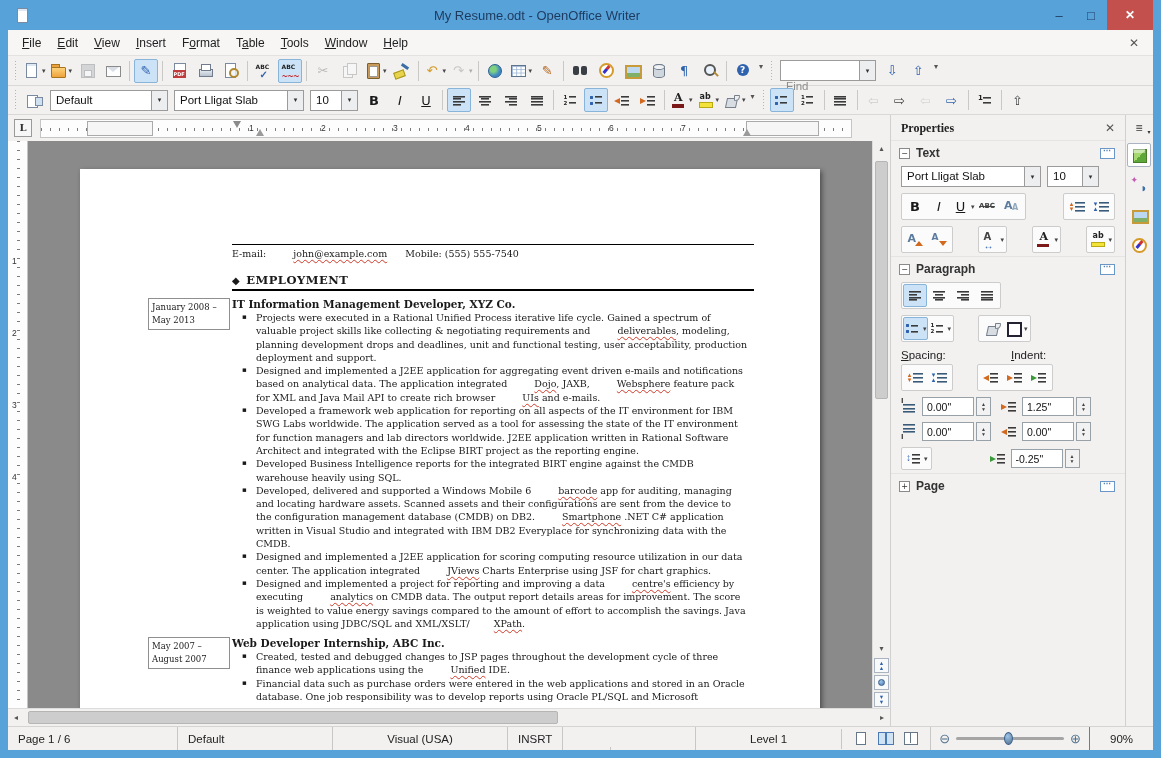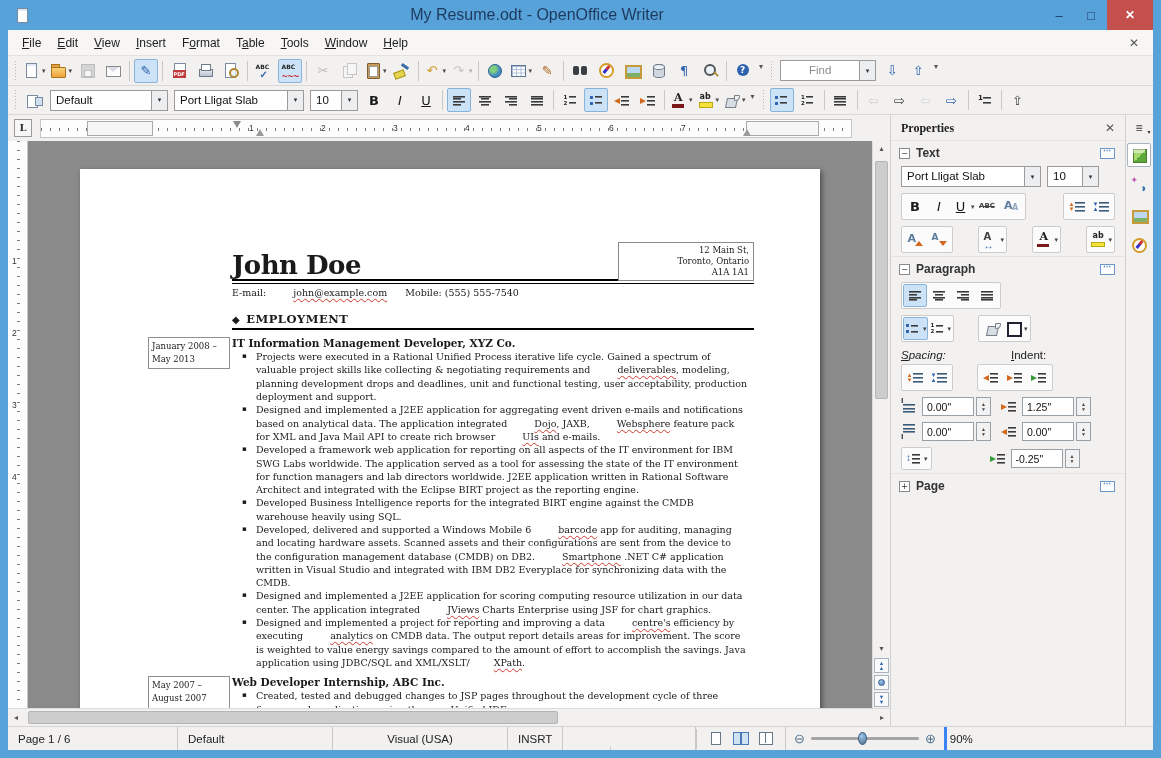--- a/index.html
+++ b/index.html
@@ -2,21 +2,21 @@
 <html style="--c-title: #58a2da; --c-close: #c4504e; --c-active: #cbe2f7; --c-squig: #cf3a2a;"><head>
 <meta charset="utf-8">
 <style>
   html,body{margin:0;padding:0;background:#d8d8d8;font-family:"Liberation Sans",sans-serif;}
   *{box-sizing:border-box;}
   :root{--c-title:#58a2da;--c-close:#c4504e;--c-active:#cbe2f7;--c-squig:#cf3a2a;}
   .window{width:1161px;height:758px;position:relative;background:#f2f1f0;
     border-left:8px solid var(--c-title);border-right:8px solid var(--c-title);border-bottom:8px solid var(--c-title);overflow:hidden;}
   
   .titlebar{height:30px;background:var(--c-title);display:flex;align-items:center;padding:0 0 0 6px;}
-  .titlebar .title{flex:1;text-align:center;color:#1d3a5e;font-size:16px;}
+  .titlebar .title{flex:1;text-align:center;color:#1d3a5e;font-size:13px;}
   .wbtn{width:32px;height:30px;display:flex;align-items:center;justify-content:center;color:#1d3a5e;font-size:13px;cursor:default;}
   .wbtn.close{width:46px;background:var(--c-close);color:#fff;font-size:12px;font-weight:bold;}
   
   .menubar{height:26px;background:#f7f6f5;display:flex;align-items:center;padding:0 6px;border-bottom:1px solid #e3e2e1;font-size:12px;color:#222;}
   .menu-item{padding:3px 8px;}
   .menu-item u{text-decoration:underline;}
   .menu-spacer{flex:1;}
   .menu-close{color:#555;font-size:12px;padding:0 8px;}
   
   .tb{height:30px;background:#f2f1f0;display:flex;align-items:center;padding:0 2px;border-bottom:1px solid #d9d8d7;}
@@ -25,21 +25,21 @@
   .sep-v{width:1px;height:20px;background:#c9c8c7;margin:0 3px;}
   .ovf{font-size:8px;color:#555;padding:6px 3px 0 3px;align-self:flex-start;}
   .tb-btn{height:24px;min-width:24px;display:flex;align-items:center;justify-content:center;border:1px solid transparent;border-radius:2px;margin:0 1px;}
   .tb-btn.active{background:var(--c-active);border-color:#89b4da;}
   .tb-btn.disabled{opacity:.4;filter:grayscale(85%);}
   .dd{font-size:7px;color:#444;margin-left:2px;}
   .combo{height:21px;border:1px solid #9b9b9b;background:#fff;display:inline-flex;align-items:stretch;margin:0 3px;}
   .cval{flex:1;font-size:11.5px;color:#111;padding:3px 5px;white-space:nowrap;overflow:hidden;}
   .cdd{width:16px;border-left:1px solid #9b9b9b;background:#eceef0;display:flex;align-items:center;justify-content:center;font-size:7px;color:#333;}
   .findbox{height:21px;width:96px;border:1px solid #9b9b9b;background:#fff;display:inline-flex;align-items:stretch;margin:0 3px;}
-  .findbox .ph{flex:1;font-size:11.5px;color:#8d8d8d;padding:3px 5px;text-align:center;}
+  .findbox .ph{flex:1;font-size:11.5px;color:#8d8d8d;padding:19px 5px;}
   
   .mi{position:relative;width:17px;height:17px;display:inline-block;flex:none;}
   .mi.g{display:inline-flex;align-items:center;justify-content:center;font-size:13px;font-family:"DejaVu Sans",sans-serif;}
   .i-bold{font-family:"DejaVu Serif",serif;font-weight:bold;font-size:12px;}
   .i-italic{font-family:"DejaVu Serif",serif;font-style:italic;font-size:12px;}
   .i-underline{font-family:"DejaVu Serif",serif;font-size:12px;text-decoration:underline;}
   .mi.doc::before{content:"";position:absolute;left:3px;top:1px;width:9px;height:13px;background:#fff;border:1px solid #7a8aa0;box-shadow:inset 0 2px 0 #dfe9f5;}
   .mi.folder::before{content:"";position:absolute;left:1px;top:2px;width:7px;height:4px;background:#eda33c;border:1px solid #a8731f;}
   .mi.folder::after{content:"";position:absolute;left:1px;top:5px;width:13px;height:9px;background:linear-gradient(#fdd27a,#eda33c);border:1px solid #a8731f;border-radius:1px;}
   .mi.floppy::before{content:"";position:absolute;left:2px;top:2px;width:12px;height:12px;background:#8fb0cf;border:1px solid #5e7590;}
@@ -198,21 +198,21 @@
   .sb-sec{display:flex;align-items:center;gap:6px;padding:5px 10px 3px 8px;font-weight:bold;border-top:1px solid #e5e4e3;}
   .colps{width:11px;height:11px;border:1px solid #8a8a8a;background:#fff;font:8px/9px "DejaVu Sans",sans-serif;text-align:center;color:#333;flex:none;}
   .launch{width:15px;height:11px;border:1px solid #6a96c8;background:#fff;position:relative;margin-left:auto;flex:none;}
   .launch::before{content:"⋯";position:absolute;left:2px;top:-3px;color:#4a7ab5;font-size:8px;}
   .sb-row{display:flex;align-items:center;gap:6px;padding:3px 10px;}
   .sb-row .combo{margin:0;}
   .grp{display:inline-flex;align-items:center;border:1px solid #ccc;background:#fbfbfb;border-radius:2px;padding:1px;}
   .sb-btn{height:23px;min-width:24px;display:flex;align-items:center;justify-content:center;border:1px solid transparent;border-radius:2px;}
   .sb-btn.active{background:var(--c-active);border-color:#89b4da;}
   .sb-lblrow{display:flex;padding:4px 10px 0 10px;font-size:11.5px;color:#222;}
-  .sb-lblrow .l1{width:110px;font-style:italic;}
+  .sb-lblrow .l1{width:110px;}
   .sb-lblrow u{text-decoration:underline;}
   .spinrow{display:flex;align-items:center;gap:4px;padding:3px 10px;}
   .spin{display:flex;align-items:center;gap:2px;}
   .fld{width:52px;height:19px;border:1px solid #98a0a8;background:#fff;font-size:10.5px;padding:0 4px;display:flex;align-items:center;color:#111;}
   .ud{width:15px;height:19px;border:1px solid #98a0a8;background:#f2f2f2;display:flex;flex-direction:column;align-items:center;justify-content:center;color:#444;}
   .ud span{font-size:5px;line-height:5px;}
   .lsbtn{height:23px;padding:0 3px;border:1px solid #ccc;background:#fbfbfb;border-radius:2px;display:inline-flex;align-items:center;}
   
   .tabrail{width:27px;background:#f2f1f0;border-left:1px solid #d0d0d0;display:flex;flex-direction:column;align-items:center;padding-top:4px;gap:6px;}
   .railmenu{font-size:12px;color:#333;position:relative;padding:2px 4px;}
@@ -228,21 +228,21 @@
   .st-insrt{width:55px;}
   .st-std{width:48px;margin-top:39px;}
   .st-gap{width:85px;}
   .st-level{flex:1;justify-content:center;border-right:none;}
   .st-views{display:flex;align-items:center;gap:3px;padding:0 8px;border-left:1px solid #c8c7c6;}
   .zoomctl{display:flex;align-items:center;gap:6px;padding:0 8px;border-left:1px solid #c8c7c6;height:100%;}
   .zglyph{color:#51708c;font-size:13px;}
   .ztrack{width:108px;height:3px;background:#a5a5a5;position:relative;border-radius:2px;}
   .ztick{position:absolute;left:50%;top:-3px;width:1px;height:9px;background:#8a8a8a;}
   .zthumb{position:absolute;left:44%;top:-5px;width:9px;height:13px;background:radial-gradient(circle at 35% 30%,#9ec4e8,#51708c);border:1px solid #3a5f8a;border-radius:50%;}
-  .st-zoomval{width:32px;justify-content:center;border-left:3px solid #3b82f6;height:100%;display:flex;align-items:center;}
+  .st-zoomval{width:64px;justify-content:center;border-left:1px solid #3b82f6;height:100%;display:flex;align-items:center;}
 </style>
 </head>
 <body>
 
 <div class="window">
 
   <div class="titlebar">
     <span class="mi doc"></span>
     <span class="title">My Resume.odt - OpenOffice Writer</span>
     <span style="display:flex;">
@@ -498,29 +498,20 @@
       <div class="viewrow">
         <div class="vruler" id="vruler">
             <span class="vr-num" style="top: 115px;">1</span>
             <span class="vr-num" style="top: 187px;">2</span>
             <span class="vr-num" style="top: 259px;">3</span>
             <span class="vr-num" style="top: 331px;">4</span>
           </div>
         <div class="canvas">
           <div class="page">
             <div class="resume" id="resume">
-                <div class="r-row">
-                  <div class="r-col1"></div>
-                  <div class="r-col2" style="display: flex;">
-                    <div class="namecell">
-                      <div class="docname">John Doe</div>
-                    </div>
-                    <div class="addrbox">12 Main St,<br>Toronto, Ontario<br>A1A 1A1</div>
-                  </div>
-                </div>
                 <div class="r-row">
                   <div class="r-col1"></div>
                   <div class="r-col2">
                     <div class="contact"><span>E-mail: </span><span class="sp">john@example.com</span><span>      Mobile: (555) 555-7540</span></div>
                     <div class="sechead"><span class="diam">◆</span>EMPLOYMENT</div>
                   </div>
                 </div>
                 <div class="r-row jobrow">
                   <div class="r-col1">
                     <div class="datebox">January 2008 –<br>May 2013</div>
@@ -798,20 +789,21 @@
       </div>
   </div>
 
   <div class="statusbar">
     <span class="st-seg st-page">Page 1 / 6</span>
     <span class="st-seg st-style">Default</span>
     <span class="st-seg st-lang">Visual (USA)</span>
     <span class="st-seg st-insrt">INSRT</span>
     <span class="st-seg st-std">STD</span>
     <span class="st-seg st-gap"></span>
+    <span class="st-seg st-level">Level 1</span>
     <span class="st-views" id="st-views">
         <span class="tb-btn" style="min-width: 20px; height: 20px;">
           <span class="mi vw1 i-view-single"></span>
         </span>
         <span class="tb-btn" style="min-width: 20px; height: 20px;">
           <span class="mi vw2 i-view-multi"></span>
         </span>
         <span class="tb-btn" style="min-width: 20px; height: 20px;">
           <span class="mi vw3 i-view-book"></span>
         </span>

